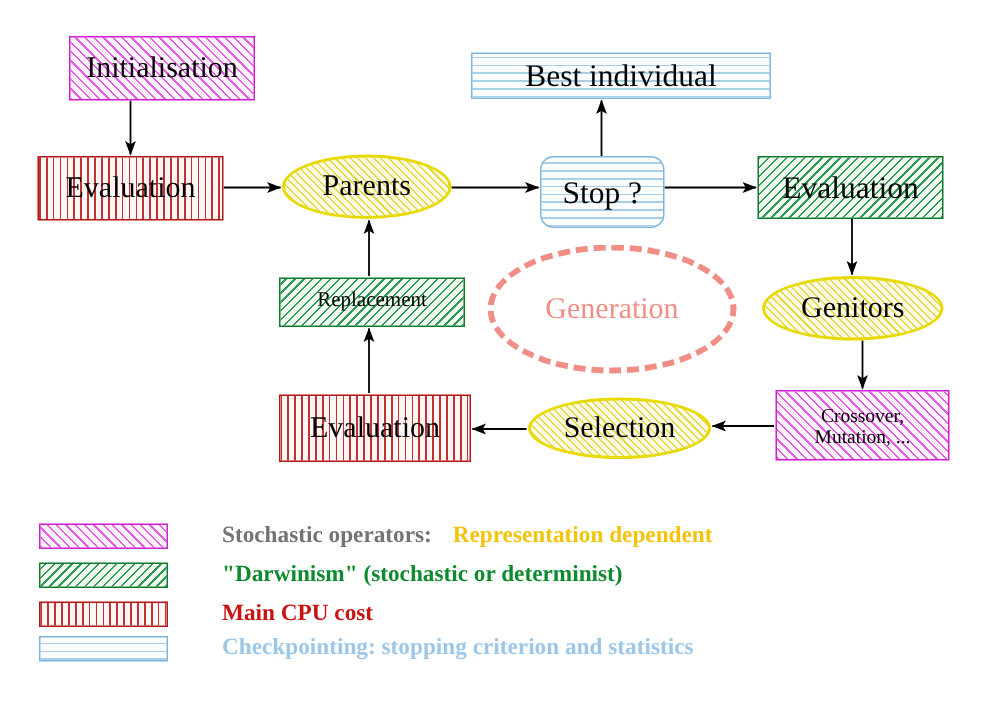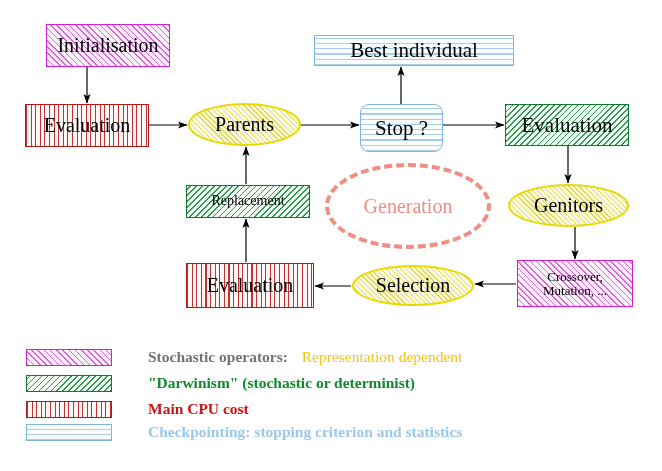--- a/index.html
+++ b/index.html
@@ -81,21 +81,21 @@
 
   
   #legend { position: absolute; left: 0; top: 0; width: 662px; height: 471px; z-index: 3; }
   .legend-row { position: absolute; display: flex; align-items: center; }
   .legend-swatch {
     width: 86px; height: 17px; box-sizing: border-box; flex: 0 0 auto;
   }
   .legend-text {
     margin-left: 36px; white-space: nowrap; font-size: 15.5px; font-weight: bold;
   }
-  .legend-text .seg2 { font-weight: normal; }
+  .legend-text .seg2 { font-weight: bold; }
 </style>
 </head>
 <body>
 
 <div id="canvas">
 
   <svg id="svg-layer" viewBox="0 0 662 471" xmlns="http://www.w3.org/2000/svg">
     <defs>
       <marker id="ah" markerWidth="11" markerHeight="11" refX="9.4" refY="4.2" orient="auto" markerUnits="userSpaceOnUse">
         <path d="M0.4,0.6 L10,4.2 L0.4,7.8 L2.6,4.2 Z" fill="#000000"></path>

